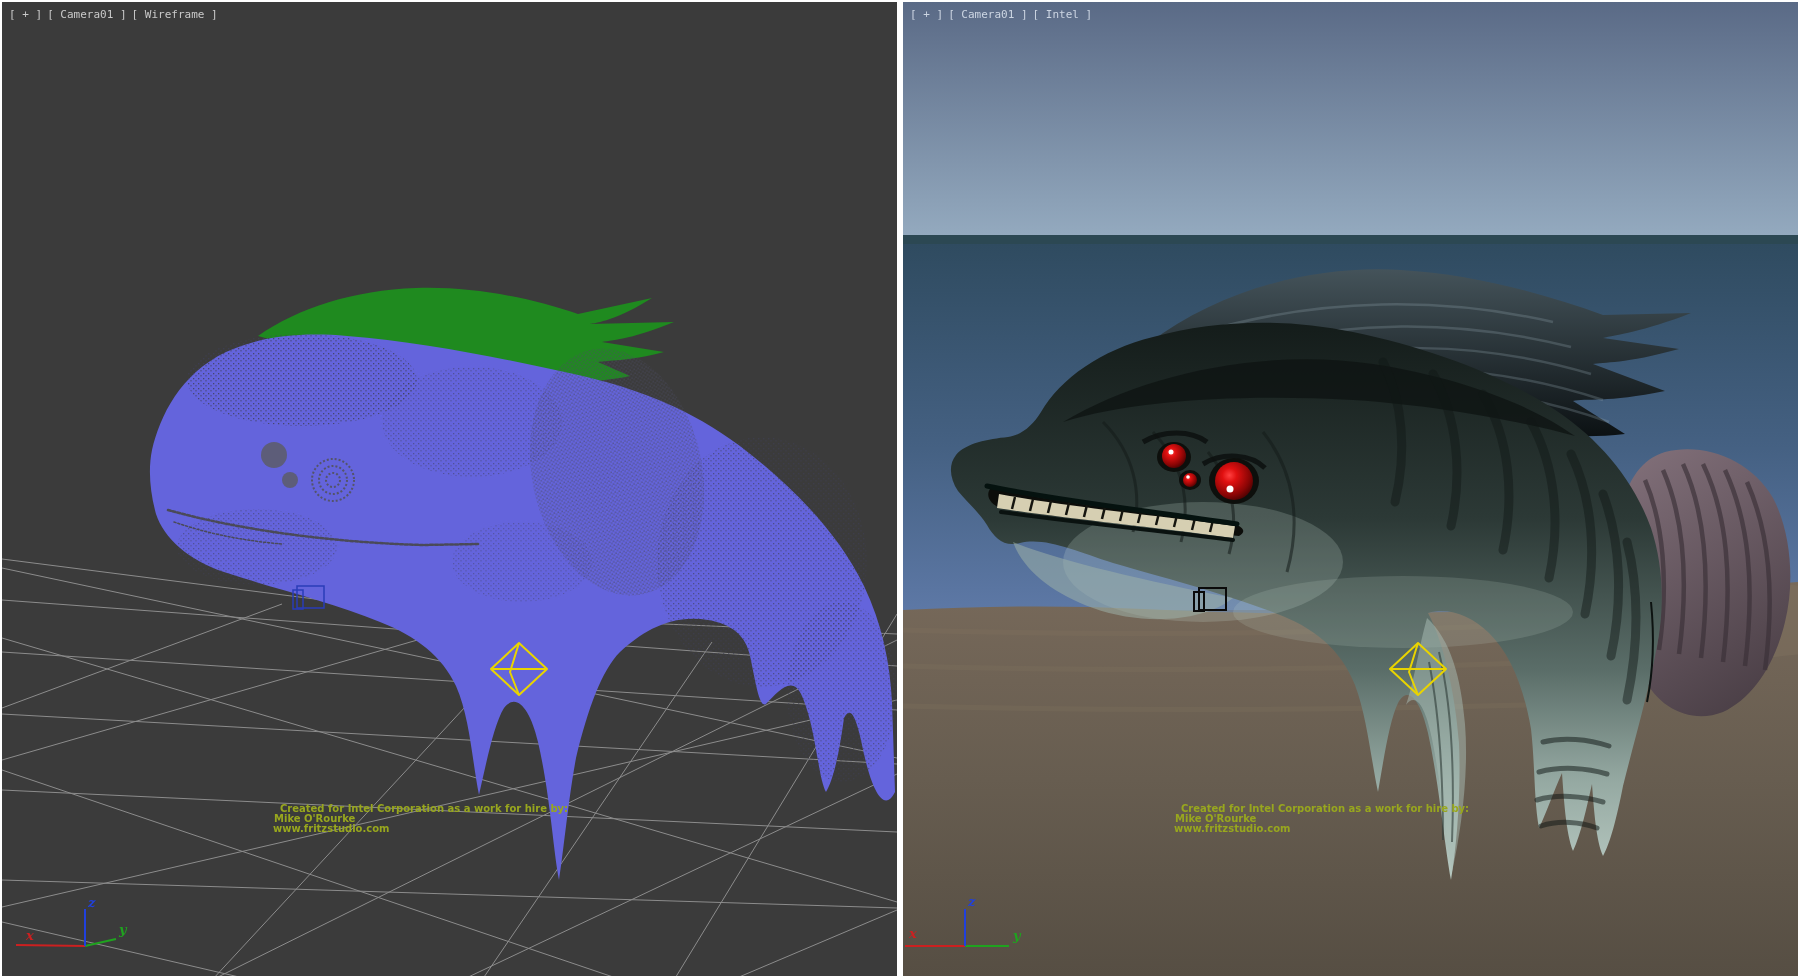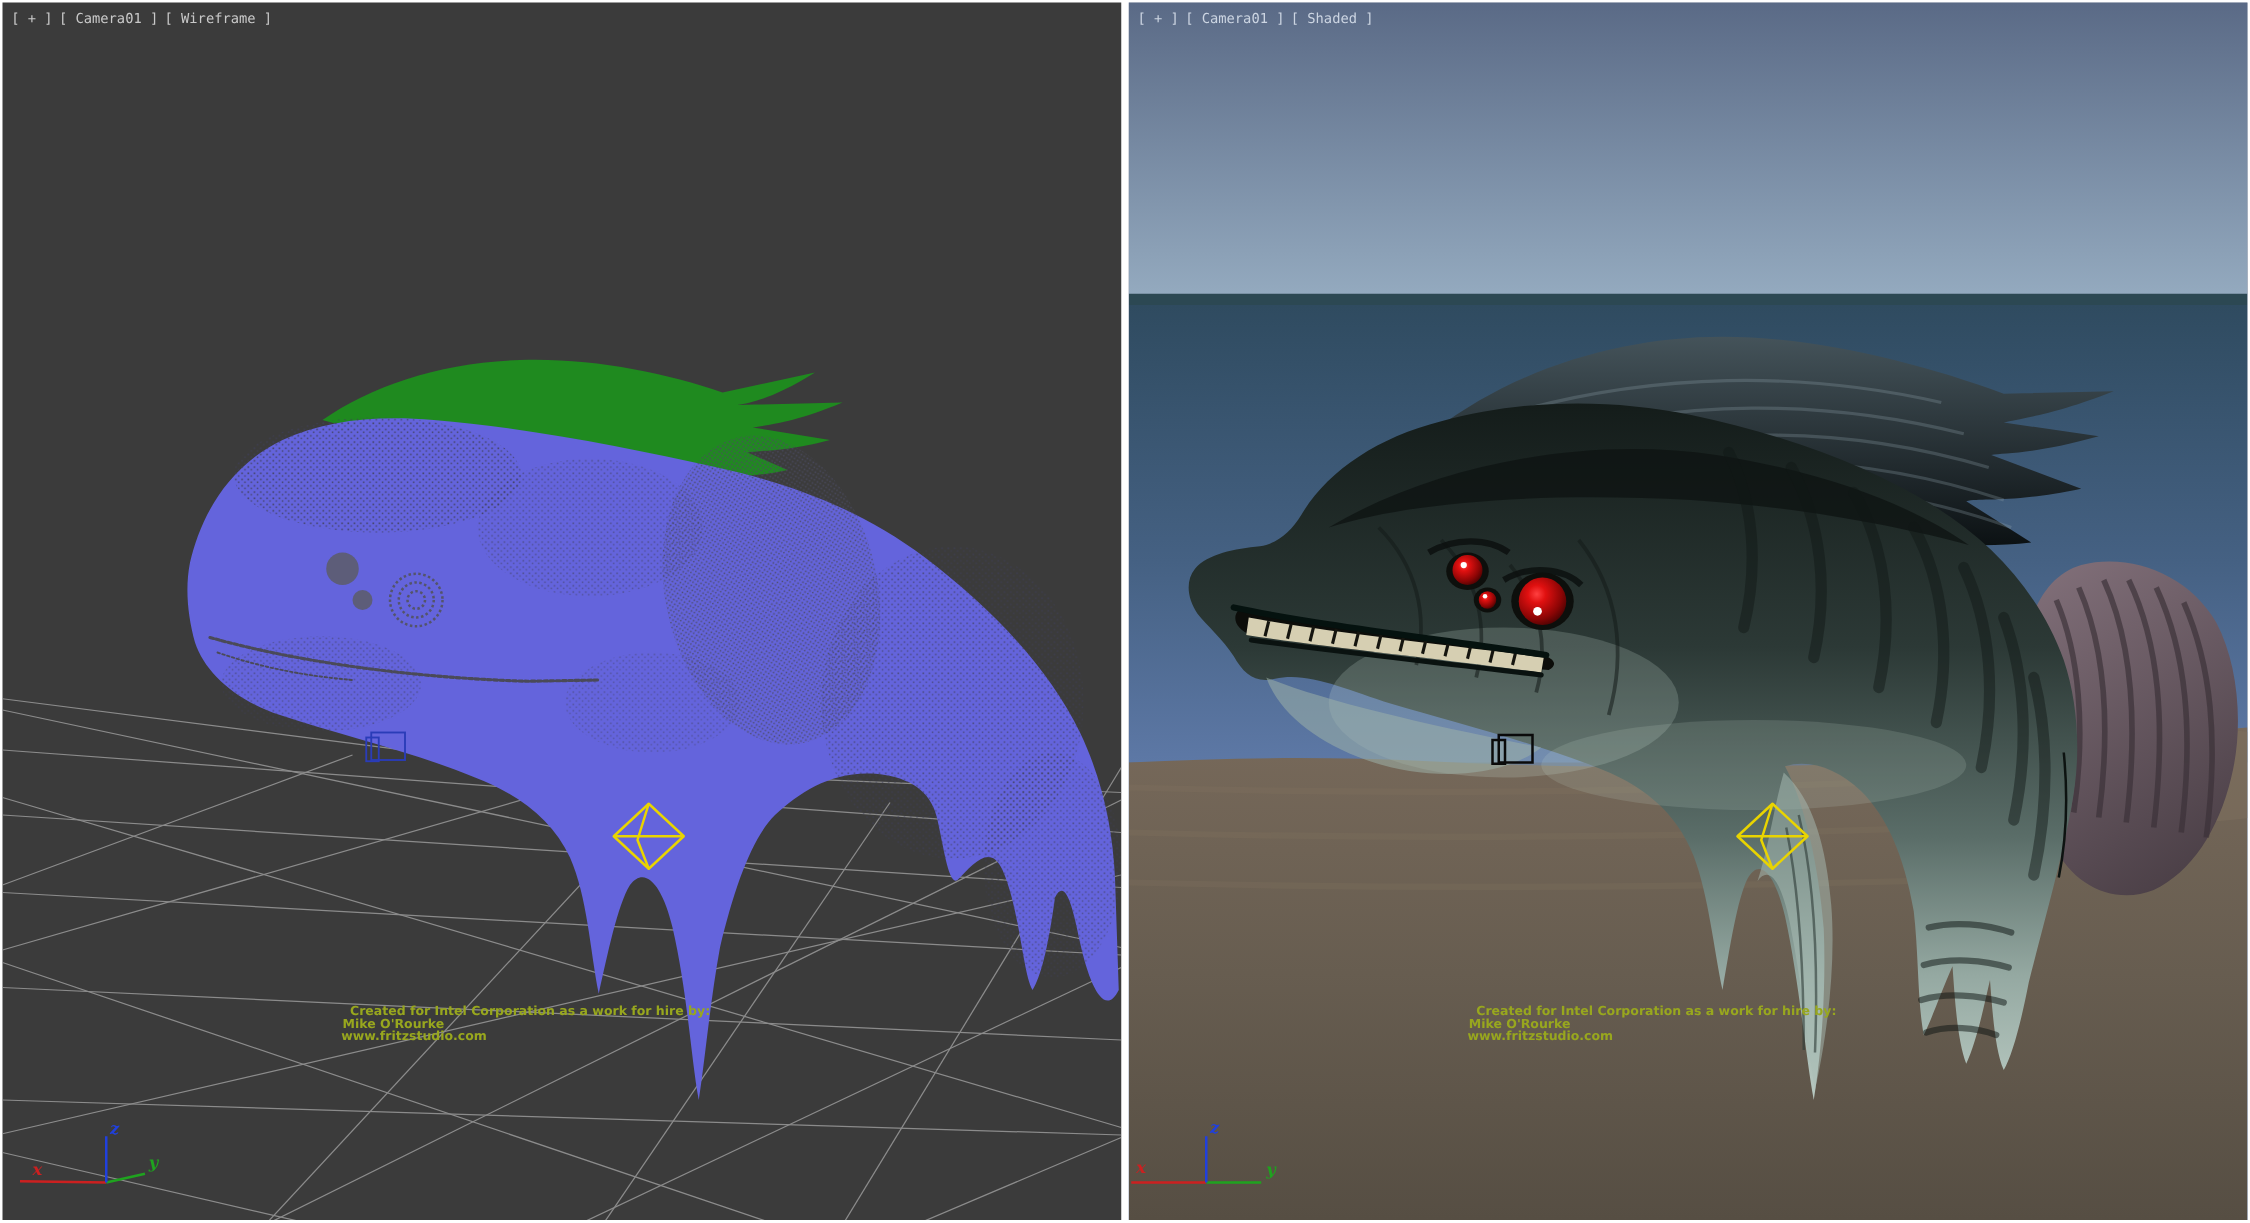--- a/index.html
+++ b/index.html
@@ -139,21 +139,21 @@
         <text class="axis-label" x="86" y="905" style="fill:var(--axis-z,#2040dd)">z</text>
       </g>
     </svg>
   </div>
 
   <div class="vp vp-right">
 
     <div class="vp-menu">
       <span>[ + ]</span>
       <span>[ Camera01 ]</span>
-      <span>[ Shaded ]</span>
+      <span>[ Intel ]</span>
     </div>
 
     <svg width="895" height="974" viewBox="0 0 895 974">
       <defs>
         <linearGradient id="skyG" x1="0" y1="0" x2="0" y2="235" gradientUnits="userSpaceOnUse">
           <stop offset="0" stop-color="#5a6a86"></stop>
             <stop offset="1" stop-color="#94aabf"></stop>
         </linearGradient>
         <linearGradient id="seaG" x1="0" y1="242" x2="0" y2="615" gradientUnits="userSpaceOnUse">
           <stop offset="0" stop-color="#2f4b60"></stop>

